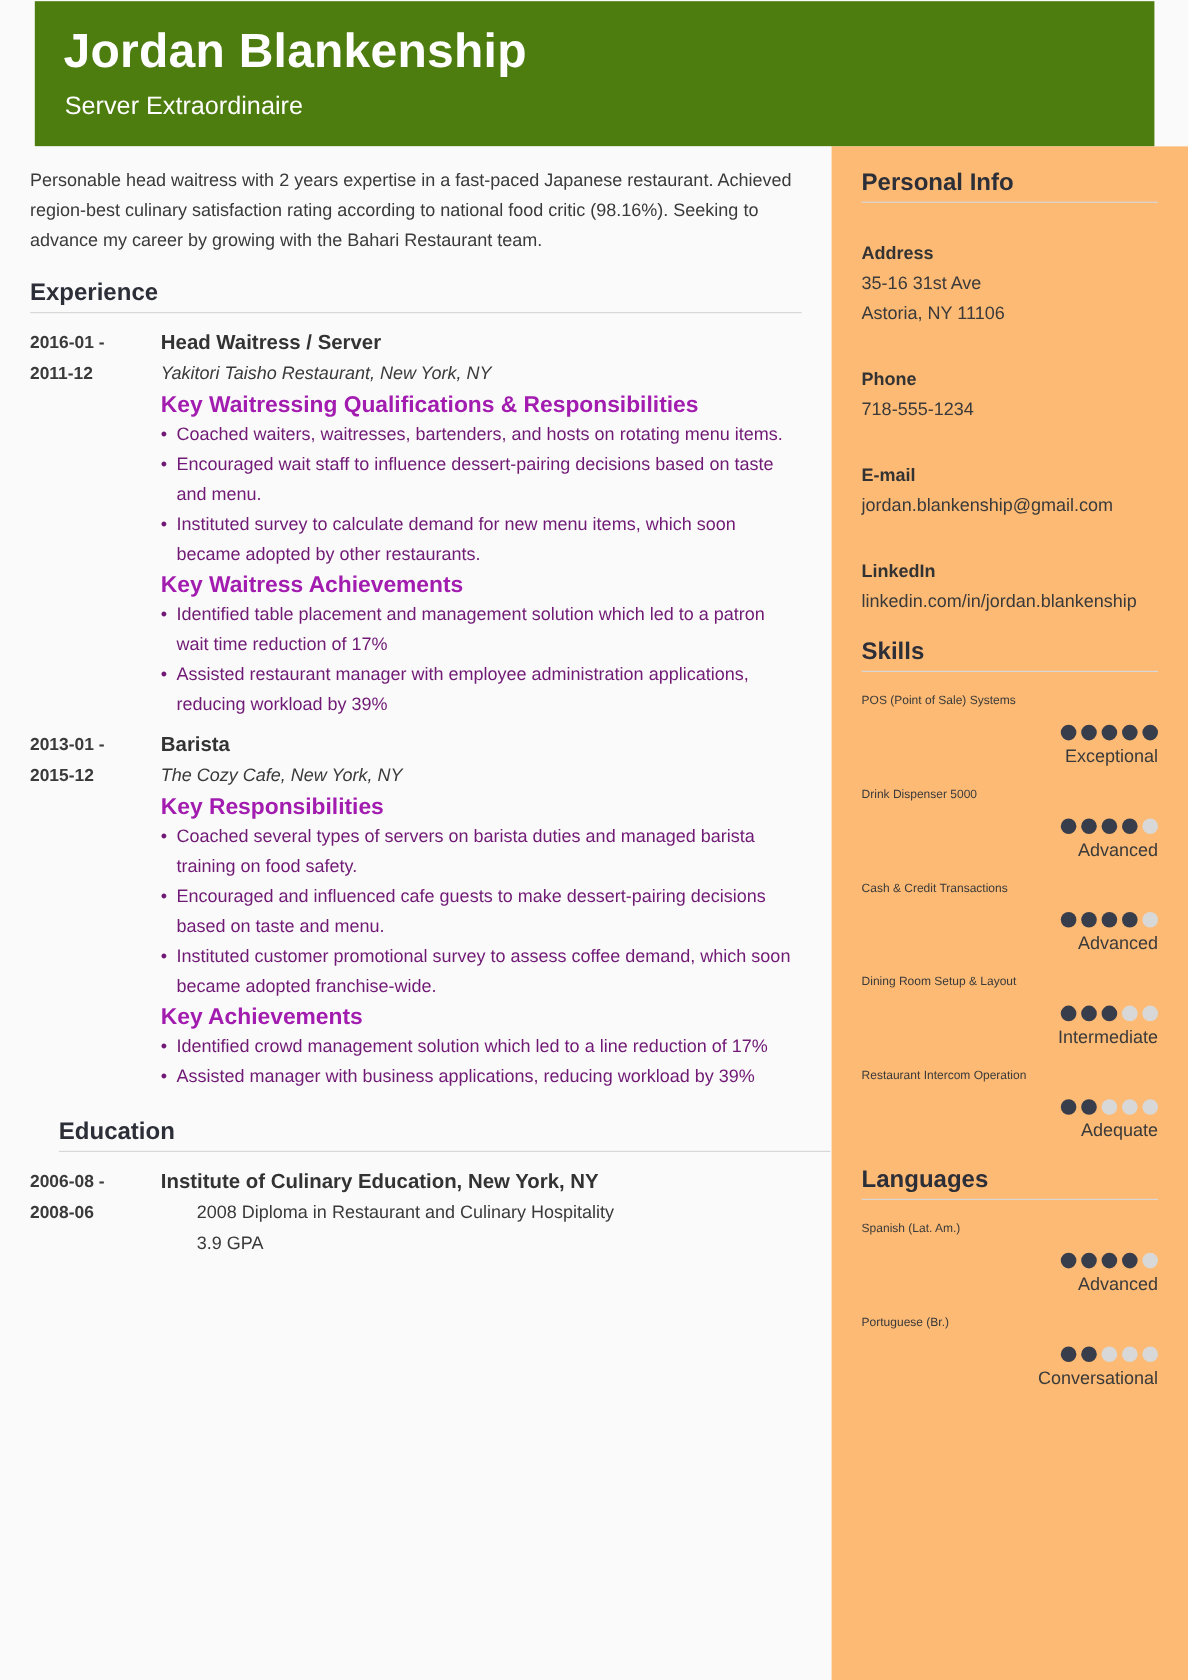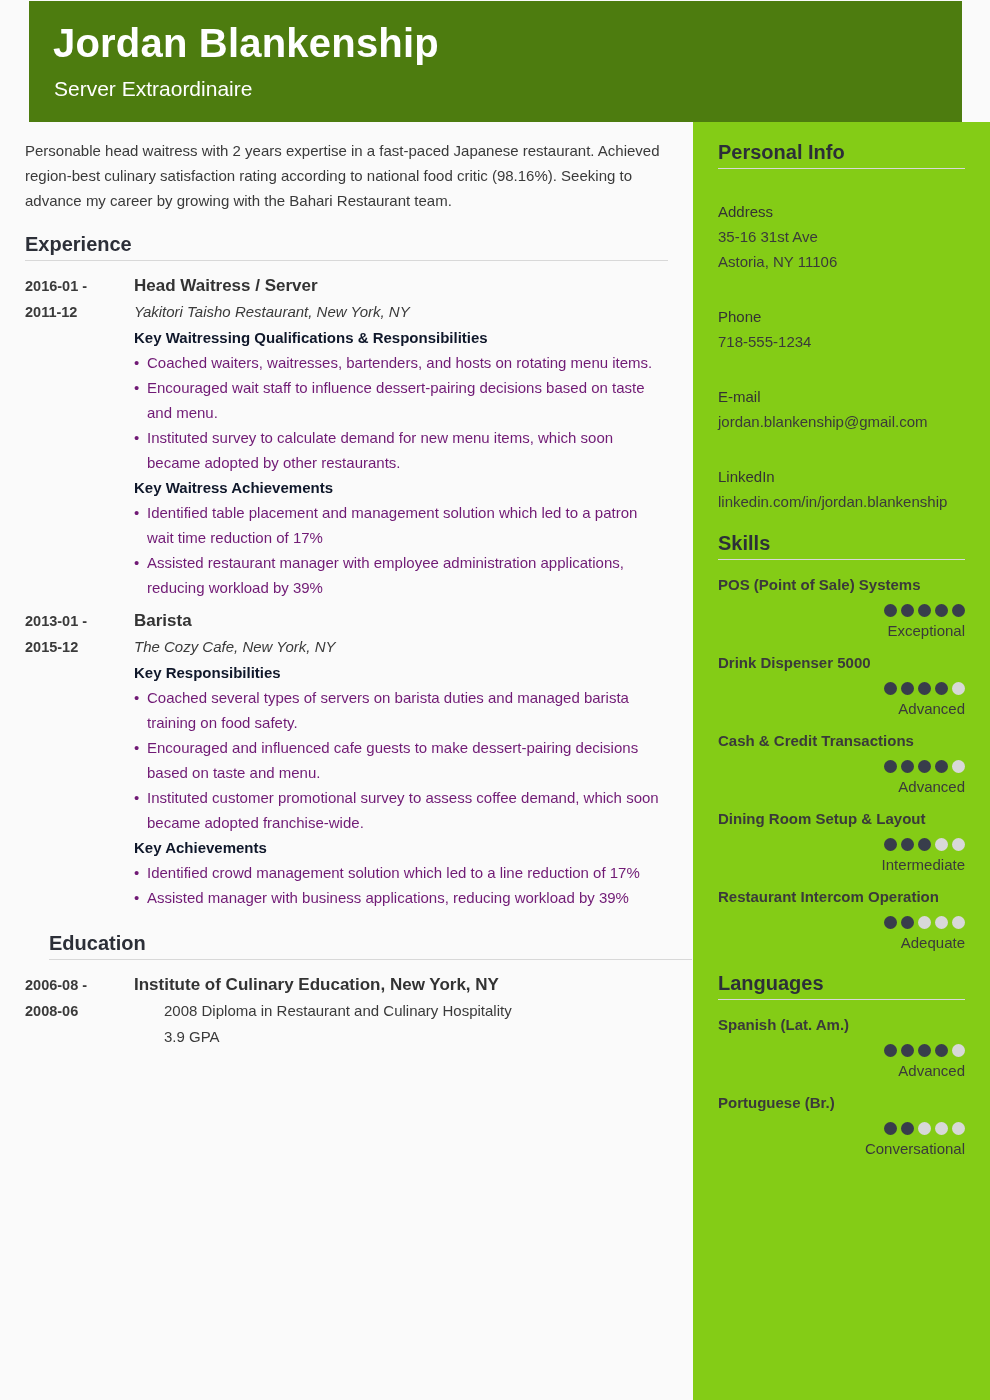--- a/index.html
+++ b/index.html
@@ -9,45 +9,45 @@
       position: absolute; left: 1px; top: 1px; width: 933px; height: 121px;
       background: #4d7c0f; color: #fff; margin-left: 28px;
     }
     .header .name { position: absolute; left: 24px; top: 20px; font-size: 40px; font-weight: bold; letter-spacing: 0.2px; }
     .header .title { position: absolute; left: 25px; top: 76px; font-size: 21px; }
     .main {
       position: absolute; left: 1px; top: 122px; width: 692px; height: 1278px; background: #fafafa;
       padding: 16px 24px 0 24px;
     }
     .sidebar {
-      position: absolute; left: 693px; top: 122px; width: 297px; height: 1278px; background: #84cc16;
+      position: absolute; left: 693px; top: 122px; width: 297px; height: 1278px; background: #fdba74;
       padding: 19px 25px 0 25px;
     }
     .summary { font-size: 15px; line-height: 25px; color: #3a3a3a; width: 643px; }
     .section-title {
       font-size: 20px; font-weight: bold; color: #2c2f38; padding-bottom: 4px;
       border-bottom: 1px solid #d8d8d8; margin-bottom: 12px;
     }
     .main .section-title { width: 643px; margin-top: 20px; }
     .entry { display: flex; width: 643px; margin-bottom: 8px; }
     .entry .dates { width: 109px; font-size: 14.5px; font-weight: bold; color: #3a3a3a; line-height: 25.5px; padding-top: 1px; }
     .entry .body { flex: 1; }
     .entry .role { font-size: 17px; font-weight: bold; color: #333; line-height: 26px; }
     .entry .company { font-size: 15px; font-style: italic; color: #3a3a3a; line-height: 26px; }
-    .entry .sub-heading { font-size: 15px; font-weight: bold; color: #0f172a; line-height: 25px; }
+    .entry .sub-heading { font-size: 19px; font-weight: bold; color: #a21caf; line-height: 25px; }
     .entry ul { list-style: none; }
     .entry li { font-size: 15px; line-height: 25px; color: #701a75; padding-left: 13px; position: relative; }
     .entry li::before { content: "•"; position: absolute; left: 0; top: 0; }
     .entry .plain { font-size: 15px; line-height: 26px; color: #3a3a3a; margin-left: 30px; }
     .sidebar .section-title { margin-bottom: 12px; }
-    .info-label { font-size: 15px; font-weight: normal; color: #333; line-height: 25px; margin-top: 30px; }
+    .info-label { font-size: 15px; font-weight: bold; color: #333; line-height: 25px; margin-top: 30px; }
     .info-value { font-size: 15px; color: #3a3a3a; line-height: 25px; }
     .info-group { margin-bottom: 8px; }
     .skill { margin-bottom: 8px; }
-    .skill .skill-name { font-size: 15px; color: #3a3a3a; line-height: 25px; font-weight: bold; }
+    .skill .skill-name { font-size: 10px; color: #3a3a3a; line-height: 25px; }
     .skill .dots { display: flex; justify-content: flex-end; gap: 4px; margin-top: 7px; height: 13px; }
     .dot { width: 13px; height: 13px; border-radius: 50%; background: #d8d8d8; }
     .dot.on { background: #383d4b; }
     .skill .level { font-size: 15px; color: #3a3a3a; text-align: right; line-height: 22px; margin-top: 3px; }
     .sidebar .sec { margin-bottom: 18px; }
   </style>
 </head>
 <body>
 
 <div class="header">

